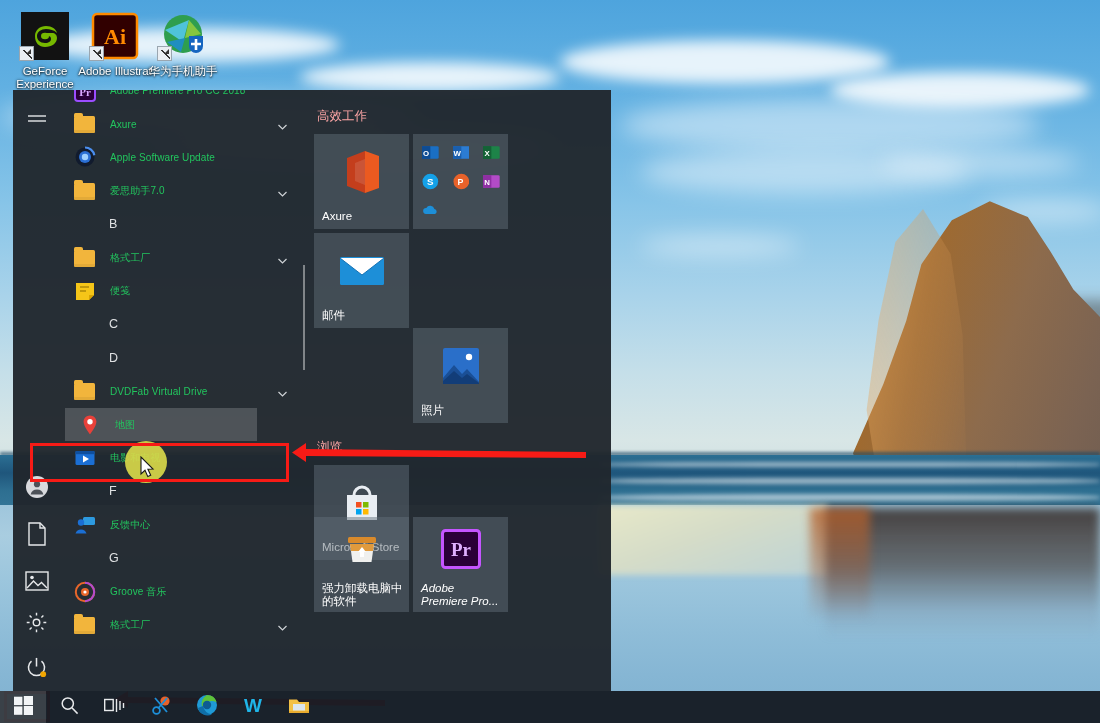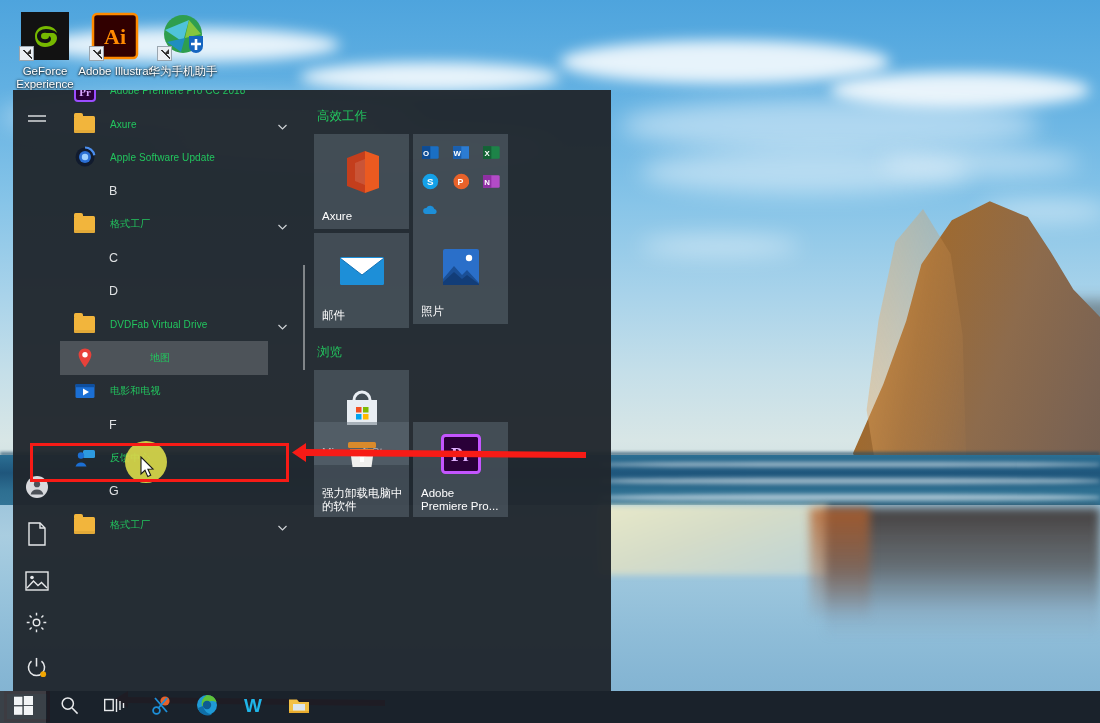--- a/index.html
+++ b/index.html
@@ -113,42 +113,42 @@
   .appitem .chev{
     position:absolute; right:17px; top:50%; transform:translateY(-50%);
     width:11px; height:11px;
   }
   .groupletter{
     height:33.4px; display:flex; align-items:center; padding-left:49px;
     font-size:12.5px; color:#dfe1e3;
   }
   .appitem.selected{
     background:rgba(255,255,255,.18);
-    width:208px;gap:40px;
+    margin-left:5px; width:192px;
   }
 
   .folder{
     width:21px; height:17px; background:#f2b53c; border-radius:1.5px 1.5px 1px 1px;
     position:absolute; top:3px; left:0;
     box-shadow:inset 0 -3px 0 rgba(0,0,0,.06);
   }
   .folder:before{
     content:""; position:absolute; left:0; top:-3px; width:9px; height:4px;
     background:#f2b53c; border-radius:1.5px 2px 0 0;
   }
 
   #scrollbar{
     position:absolute; left:290px; top:175px; width:2px; height:105px;
     background:rgba(255,255,255,.42);
   }
 
   #tiles{
     flex:0 0 308px; width:308px; position:relative; padding:18px 0 0 11px;
   }
-  .grouphdr{ font-size:12.5px; color:#22c55e; margin-bottom:9px; padding-left:3px; }
+  .grouphdr{ font-size:12.5px; color:#fca5a5; margin-bottom:9px; padding-left:3px; }
   .tilerow{ display:flex; gap:4px; margin-bottom:4px; flex-wrap:wrap; width:292px; }
   .tile{
     background:rgba(99,111,122,.48); position:relative; overflow:hidden;
   }
   .tile.med{ width:95px; height:95px; }
   .tile .tlabel{
     position:absolute; left:8px; bottom:6px; font-size:11.5px; color:#fff;
     line-height:13px; max-width:82px;
   }
   .tile .tart{
@@ -328,35 +328,56 @@
           <svg width="22" height="22" viewBox="0 0 22 22">
             <circle cx="11" cy="11" r="9.5" fill="#111b2e"></circle>
             <circle cx="11" cy="11" r="6" fill="#2b6fd4"></circle>
             <circle cx="11" cy="11" r="3.2" fill="#9fd0ff"></circle>
             <path d="M11 1.5a9.5 9.5 0 0 1 9.3 7.7" fill="none" stroke="#4b8ff0" stroke-width="2.2"></path>
           </svg>
         </span>
         <span class="lbl">Apple Software Update</span>
       </div>
 
+      <div class="appitem">
+        <span class="ico">
+            <i class="folder"></i>
+          </span>
+        <span class="lbl">爱思助手7.0</span>
+        <span class="chev">
+          <svg width="11" height="11" viewBox="0 0 11 11">
+              <path d="M1.5 3.5L5.5 7.5L9.5 3.5" fill="none" stroke="#cfd2d6" stroke-width="1.2"></path>
+            </svg>
+        </span>
+      </div>
 
       <div class="groupletter">B</div>
 
       <div class="appitem">
         <span class="ico">
             <i class="folder"></i>
           </span>
         <span class="lbl">格式工厂</span>
         <span class="chev">
           <svg width="11" height="11" viewBox="0 0 11 11">
               <path d="M1.5 3.5L5.5 7.5L9.5 3.5" fill="none" stroke="#cfd2d6" stroke-width="1.2"></path>
             </svg>
         </span>
       </div>
 
+      <div class="appitem">
+        <span class="ico">
+          <svg width="22" height="22" viewBox="0 0 22 22">
+            <path d="M2 3h18v12l-5 5H2z" fill="#f5c518"></path>
+            <path d="M20 15l-5 5v-5z" fill="#d9a400"></path>
+            <path d="M6 7h9M6 11h6" stroke="#8a6a00" stroke-width="1.2"></path>
+          </svg>
+        </span>
+        <span class="lbl">便笺</span>
+      </div>
 
       <div class="groupletter">C</div>
 
 
       <div class="groupletter">D</div>
 
       <div class="appitem">
         <span class="ico">
             <i class="folder"></i>
           </span>
@@ -397,20 +418,31 @@
             <rect x="9" y="3" width="12" height="8" rx="1.5" fill="#2d9ae0"></rect>
             <circle cx="7" cy="8.5" r="3.2" fill="#1b6fd4"></circle>
             <path d="M1.5 19.5a5.8 5.8 0 0 1 11 0z" fill="#1b6fd4"></path>
           </svg>
         </span>
         <span class="lbl">反馈中心</span>
       </div>
 
       <div class="groupletter">G</div>
 
+      <div class="appitem">
+        <span class="ico">
+          <svg width="22" height="22" viewBox="0 0 22 22">
+            <circle cx="11" cy="11" r="9.2" fill="none" stroke="#e8662a" stroke-width="2"></circle>
+            <path d="M11 1.8a9.2 9.2 0 0 1 0 18.4" fill="none" stroke="#b24ad0" stroke-width="2"></path>
+            <circle cx="11" cy="11" r="4" fill="#e8662a"></circle>
+            <circle cx="11" cy="11" r="1.6" fill="#fff"></circle>
+          </svg>
+        </span>
+        <span class="lbl">Groove 音乐</span>
+      </div>
 
       <div class="appitem">
         <span class="ico">
             <i class="folder"></i>
           </span>
         <span class="lbl">格式工厂</span>
         <span class="chev">
           <svg width="11" height="11" viewBox="0 0 11 11">
               <path d="M1.5 3.5L5.5 7.5L9.5 3.5" fill="none" stroke="#cfd2d6" stroke-width="1.2"></path>
             </svg>
@@ -482,21 +514,21 @@
         <span class="tart">
           <svg width="46" height="34" viewBox="0 0 46 34">
             <rect x="1" y="3" width="44" height="28" rx="1.5" fill="#1d8fd8"></rect>
             <path d="M1 4 L23 21 L45 4 Z" fill="#fff"></path>
             <path d="M1 4 L23 21 L45 4" fill="none" stroke="#1573b5" stroke-width="1"></path>
           </svg>
         </span>
         <span class="tlabel">邮件</span>
       </div>
 
-      <div class="tile med" style="margin-top:-4px;padding-left:48px;">
+      <div class="tile med" style="margin-left:99px; margin-top:-4px;padding-left:48px;">
         <span class="tart">
           <svg width="36" height="36" viewBox="0 0 36 36">
             <rect x="0" y="0" width="36" height="36" rx="2" fill="#2a6fc9"></rect>
             <circle cx="26" cy="9" r="3.2" fill="#fff"></circle>
             <path d="M0 30 l11-13 8 9 5-5 12 13 v2 H0z" fill="#1a4f96"></path>
             <path d="M0 33 l11-10 8 7 5-4 12 9 v1 H0z" fill="#123d78"></path>
           </svg>
         </span>
         <span class="tlabel">照片</span>
       </div>
@@ -532,21 +564,21 @@
         <span class="tlabel" style="bottom:4px;">强力卸载电脑中的软件</span>
       </div>
 
       <div class="tile med" style="margin-top:52px;">
         <span class="tart" style="top:34px;">
           <svg width="40" height="40" viewBox="0 0 40 40">
             <rect x="1.5" y="1.5" width="37" height="37" rx="3" fill="#2a0038" stroke="#c455ff" stroke-width="3"></rect>
             <text x="20" y="27" font-family="Liberation Serif, serif" font-size="19" font-weight="bold" fill="#e0b0ff" text-anchor="middle">Pr</text>
           </svg>
         </span>
-        <span class="tlabel" style="bottom:4px;">Adobe Premiere Pro...</span>
+        <span class="tlabel" style="bottom:4px;font-style:italic;">Adobe Premiere Pro...</span>
       </div>
     </div>
   </div>
 
   <div id="scrollbar"></div>
 </div>
 
 <div id="cursorglow"></div>
 <div id="cursor">
   <svg width="16" height="23" viewBox="0 0 16 23">

